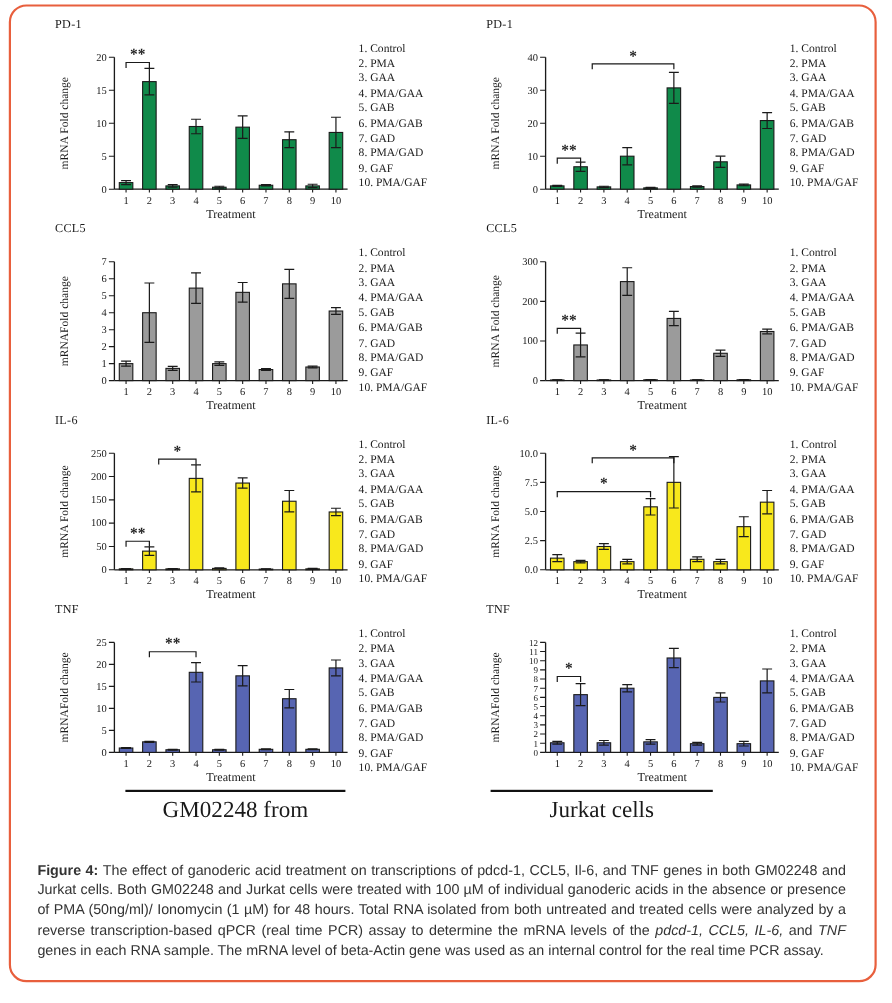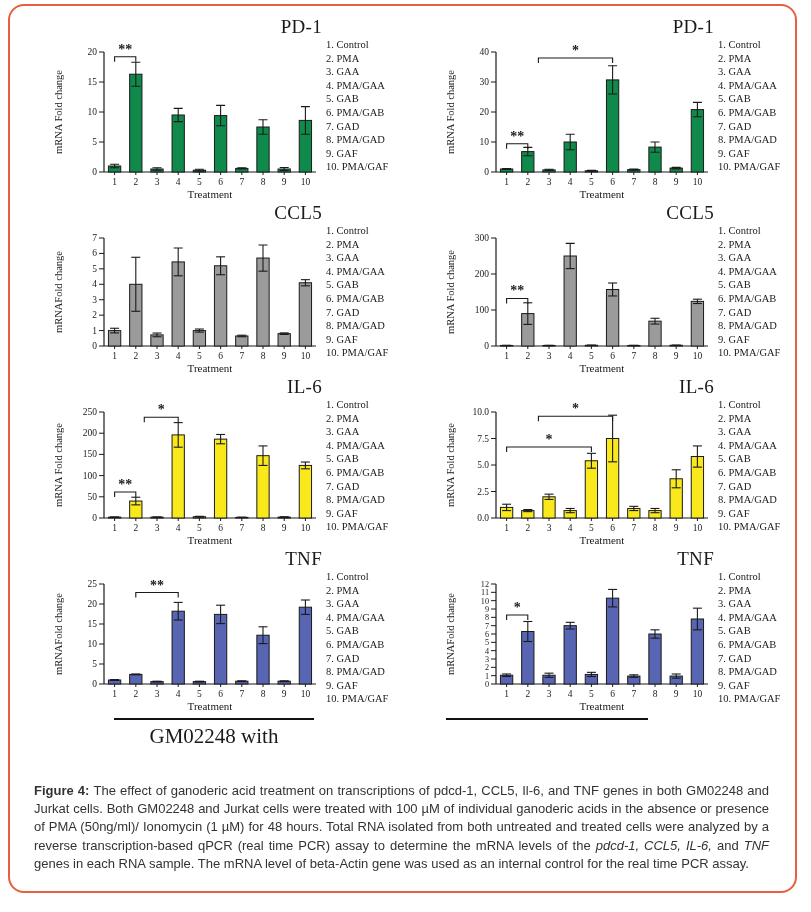--- a/index.html
+++ b/index.html
@@ -5,21 +5,21 @@
   html,body{margin:0;padding:0;background:#fff;}
   .page{position:relative;width:811px;height:912px;background:#fff;
         font-family:"Liberation Serif",serif;color:#1a1a1a;}
   .frame{position:absolute;left:8px;top:4px;width:789px;height:889px;
          border:2px solid #e85f3d;border-radius:16px;box-sizing:border-box;
          overflow:hidden;background:#fff;}
   .content{padding-top:10px;}
   .row{display:flex;}
   .cell{width:392px;display:flex;align-items:flex-start;}
   .chart-col{margin-left:40px;width:272px;}
-  .chart-title{width:272px;height:16px;text-align:right;font-size:19px;
+  .chart-title{width:272px;height:16px;text-align:left;font-size:11px;
                letter-spacing:.3px;}
   svg.chart-svg{display:block;}
   svg.chart-svg text{font-family:"Liberation Serif",serif;fill:#1a1a1a;}
   .legend{margin-left:4px;width:76px;padding-top:22px;font-size:10.5px;
           font-weight:400;line-height:13.6px;white-space:nowrap;}
   .group-row{display:flex;height:52px;margin-top:4px;}
   .group{width:392px;}
   .gline{border-top:2.5px solid #111;height:0;}
   .g-left .gline{margin-left:104px;width:200px;}
   .g-right .gline{margin-left:44px;width:202px;}
@@ -902,24 +902,25 @@
               <div>8. PMA/GAD</div>
               <div>9. GAF</div>
               <div>10. PMA/GAF</div>
             </div>
         </div>
       </div>
 
       <div class="group-row">
         <div class="group g-left">
           <div class="gline"></div>
-          <div class="gtext">GM02248 with</div>
+          <div class="gtext">GM02248 from</div>
         </div>
         <div class="group g-right">
           <div class="gline"></div>
+          <div class="gtext">Jurkat cells</div>
         </div>
       </div>
 
       <div class="caption" id="caption"><span class="b">Figure 4: </span><span>The effect of ganoderic acid treatment on transcriptions of pdcd-1, CCL5, Il-6, and TNF genes in both GM02248 and Jurkat cells. Both GM02248 and Jurkat cells were treated with 100 µM of individual ganoderic acids in the absence or presence of PMA (50ng/ml)/ Ionomycin (1 µM) for 48 hours. Total RNA isolated from both untreated and treated cells were analyzed by a reverse transcription-based qPCR (real time PCR) assay to determine the mRNA levels of the </span><span class="i">pdcd-1, CCL5, IL-6,</span><span> and </span><span class="i">TNF</span><span> genes in each RNA sample. The mRNA level of beta-Actin gene was used as an internal control for the real time PCR assay.</span></div>
 
     </div>
   </div>
 </div>
 
 </body></html>

